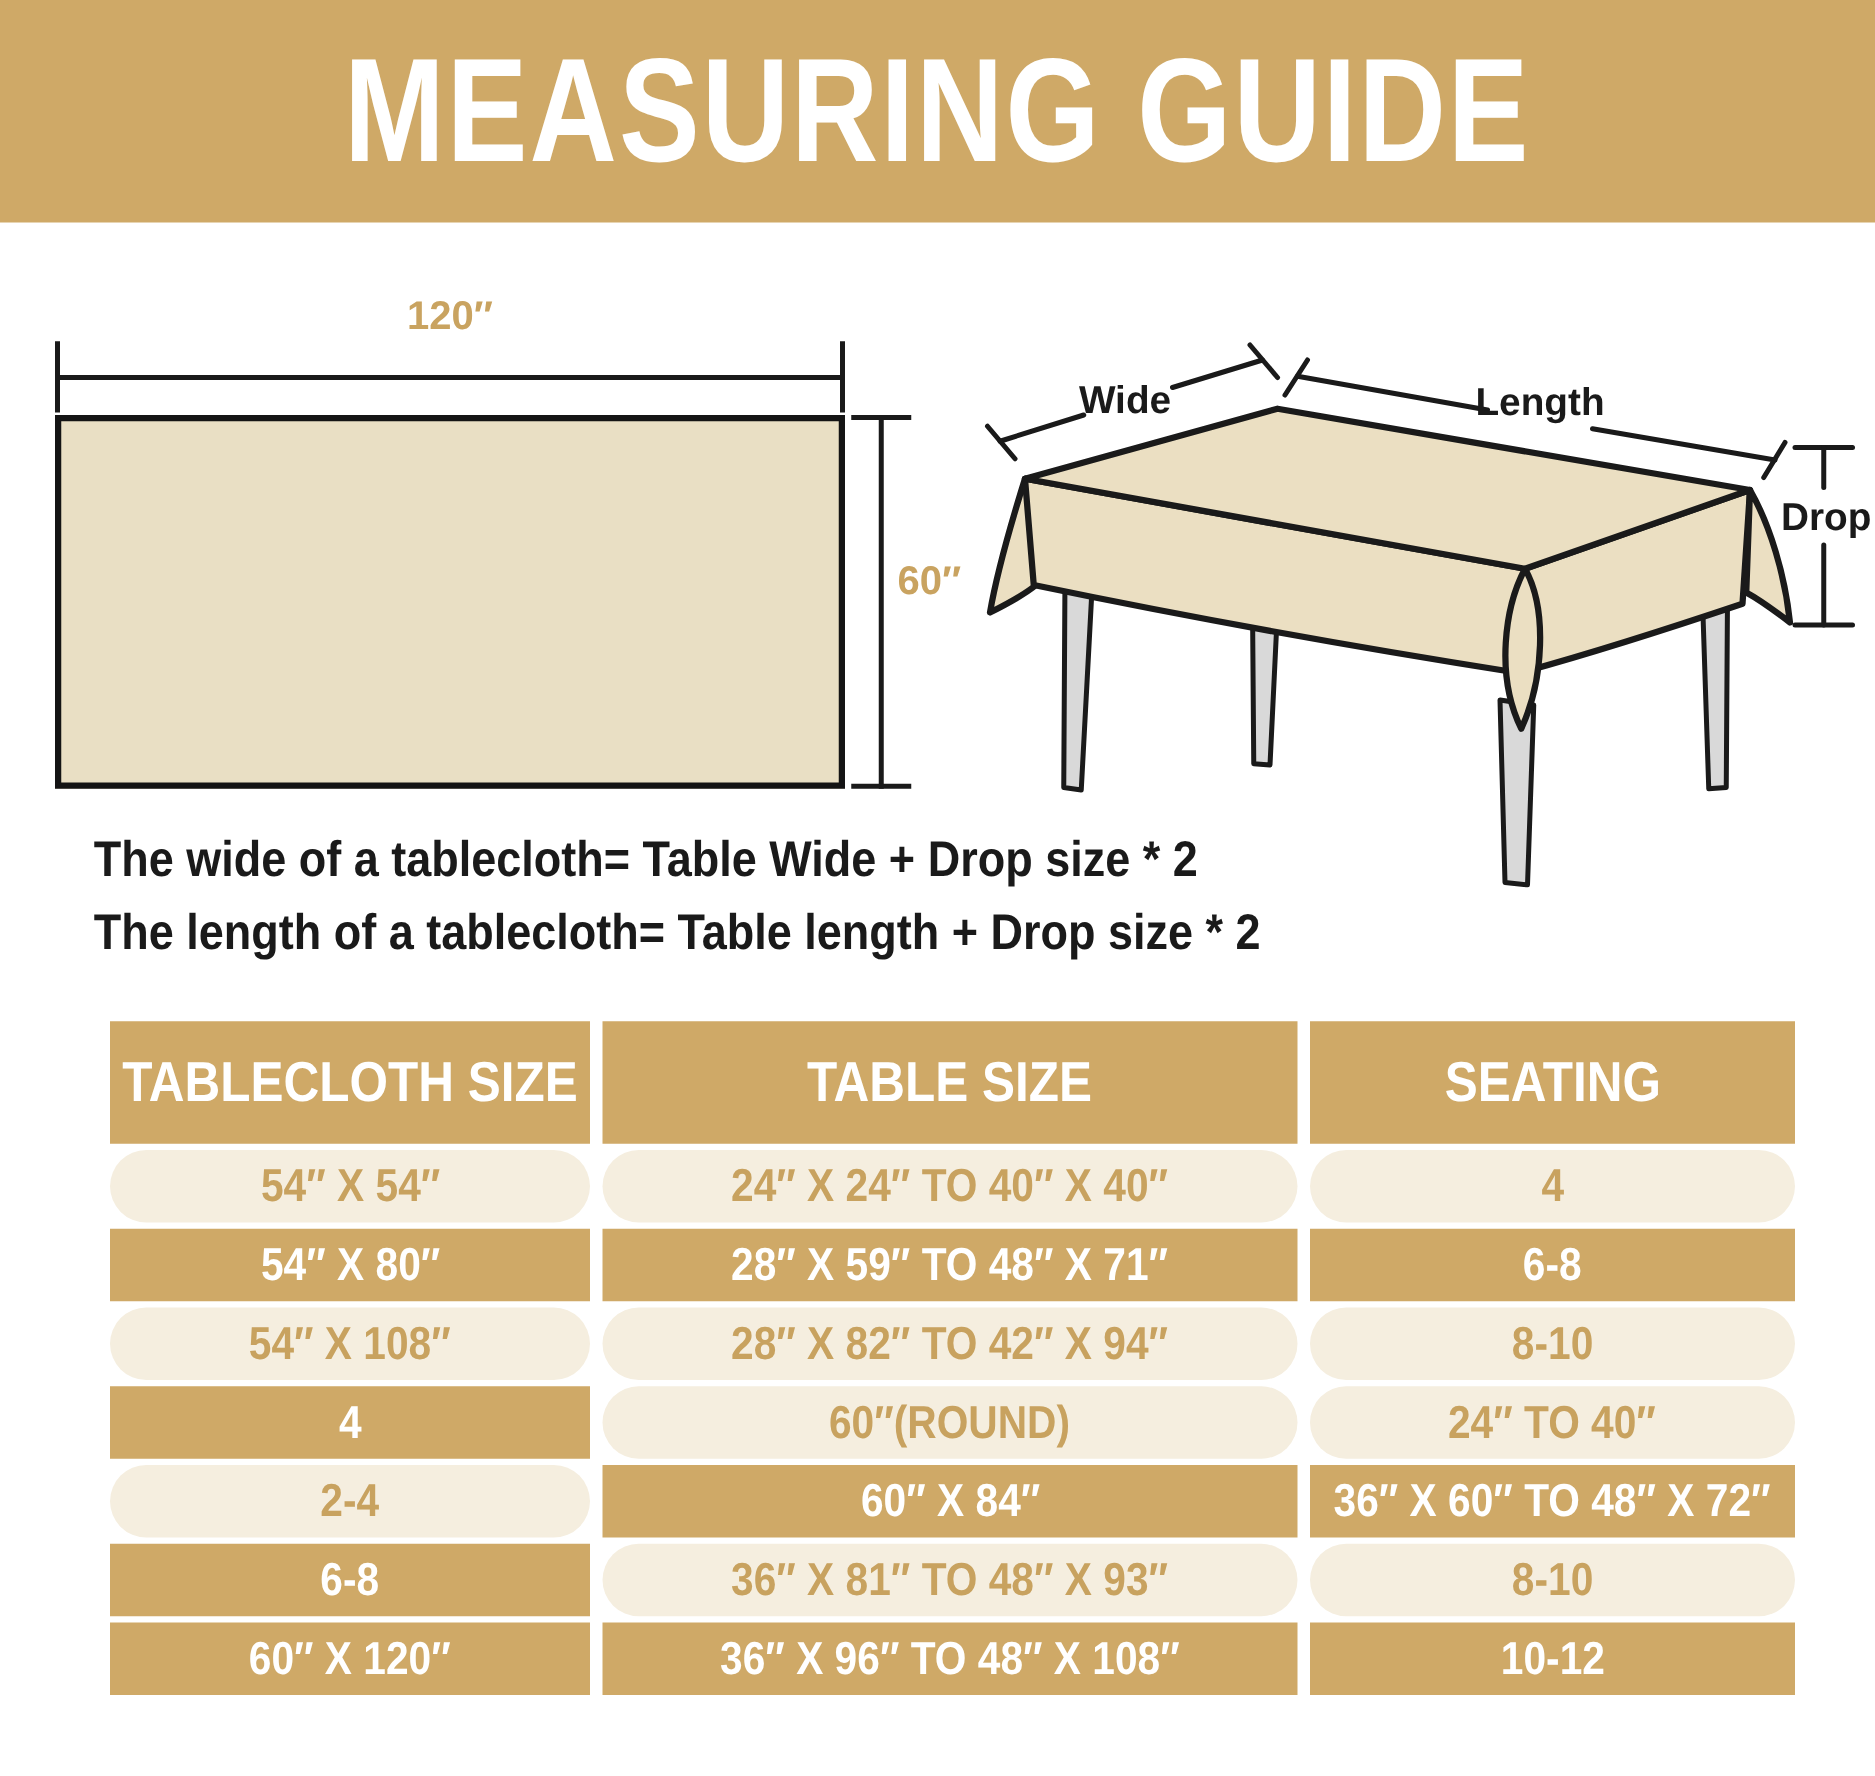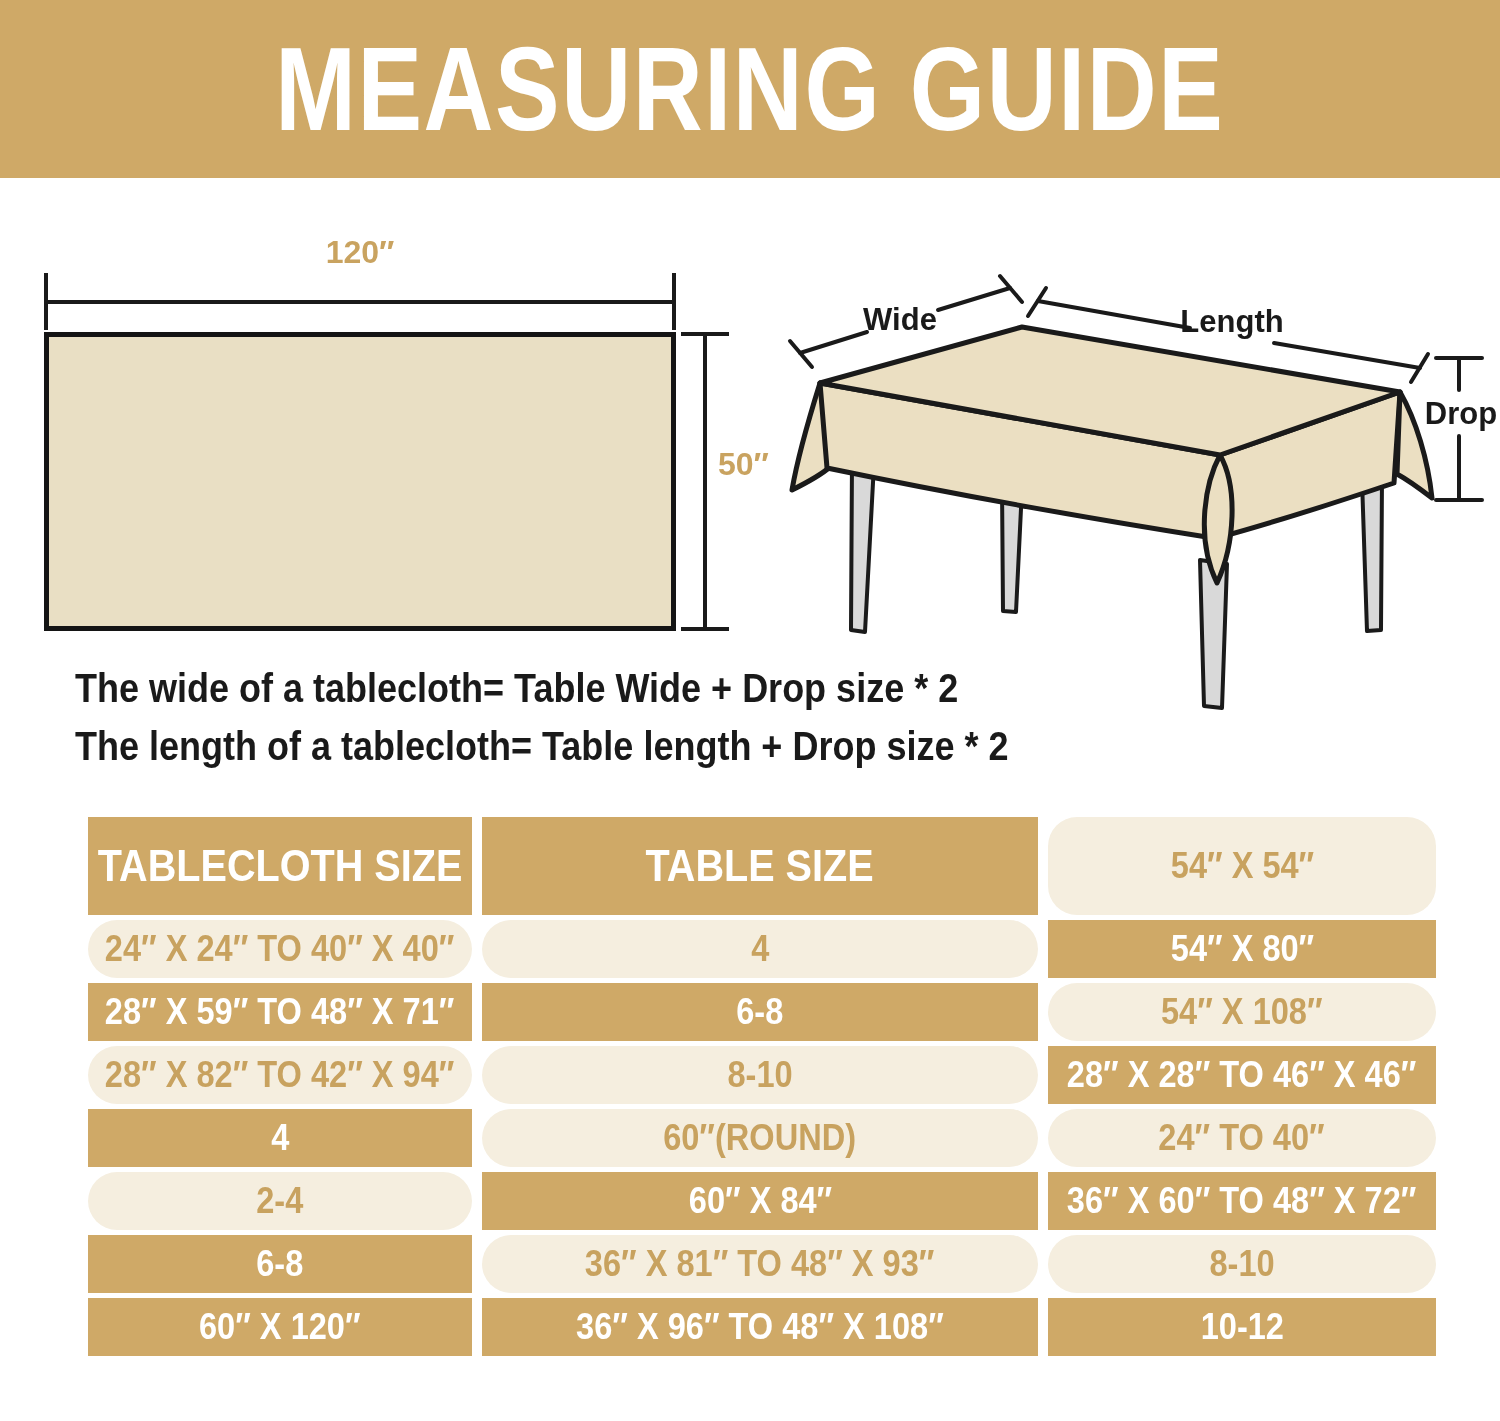--- a/index.html
+++ b/index.html
@@ -75,21 +75,21 @@
   </div>
 
   <div class="lbl-120 dim-num">120″</div>
   <div class="hline"></div>
   <div class="htick l"></div>
   <div class="htick r"></div>
   <div class="cloth-rect"></div>
   <div class="vline"></div>
   <div class="vbar t"></div>
   <div class="vbar b"></div>
-  <div class="lbl-60 dim-num">50″</div>
+  <div class="lbl-60 dim-num">60″</div>
 
   <svg class="illus" width="730" height="470" viewBox="0 0 730 470">
 
     <g fill="#D9D9D9" stroke="#1a1a1a" stroke-width="4" stroke-linejoin="round">
       <polygon points="82,220 104,224 95,392 81,390"></polygon>
       <polygon points="232,245 252,248 246,372 233,371"></polygon>
       <polygon points="430,320 457,324 452,468 434,466"></polygon>
       <polygon points="592,240 612,238 611,390 597,391"></polygon>
     </g>
 
@@ -126,20 +126,23 @@
   <div class="formula f1">The wide of a tablecloth= Table Wide + Drop size * 2</div>
   <div class="formula f2">The length of a tablecloth= Table length + Drop size * 2</div>
 
   <div class="size-table">
     <div class="cell header">
         <span class="cx">TABLECLOTH SIZE</span>
       </div>
     <div class="cell header">
         <span class="cx">TABLE SIZE</span>
       </div>
+    <div class="cell header">
+        <span class="cx">SEATING</span>
+      </div>
 
     <div class="cell light">
         <span class="cx">54″ X 54″</span>
       </div>
     <div class="cell light">
         <span class="cx">24″ X 24″ TO 40″ X 40″</span>
       </div>
     <div class="cell light">
         <span class="cx">4</span>
       </div>
@@ -158,23 +161,20 @@
         <span class="cx">54″ X 108″</span>
       </div>
     <div class="cell light">
         <span class="cx">28″ X 82″ TO 42″ X 94″</span>
       </div>
     <div class="cell light">
         <span class="cx">8-10</span>
       </div>
 
     <div class="cell dark">
-        <span class="cx">28″ X 28″ TO 46″ X 46″</span>
-      </div>
-    <div class="cell dark">
         <span class="cx">4</span>
       </div>
 
     <div class="cell light">
         <span class="cx">60″(ROUND)</span>
       </div>
     <div class="cell light">
         <span class="cx">24″ TO 40″</span>
       </div>
     <div class="cell light">

